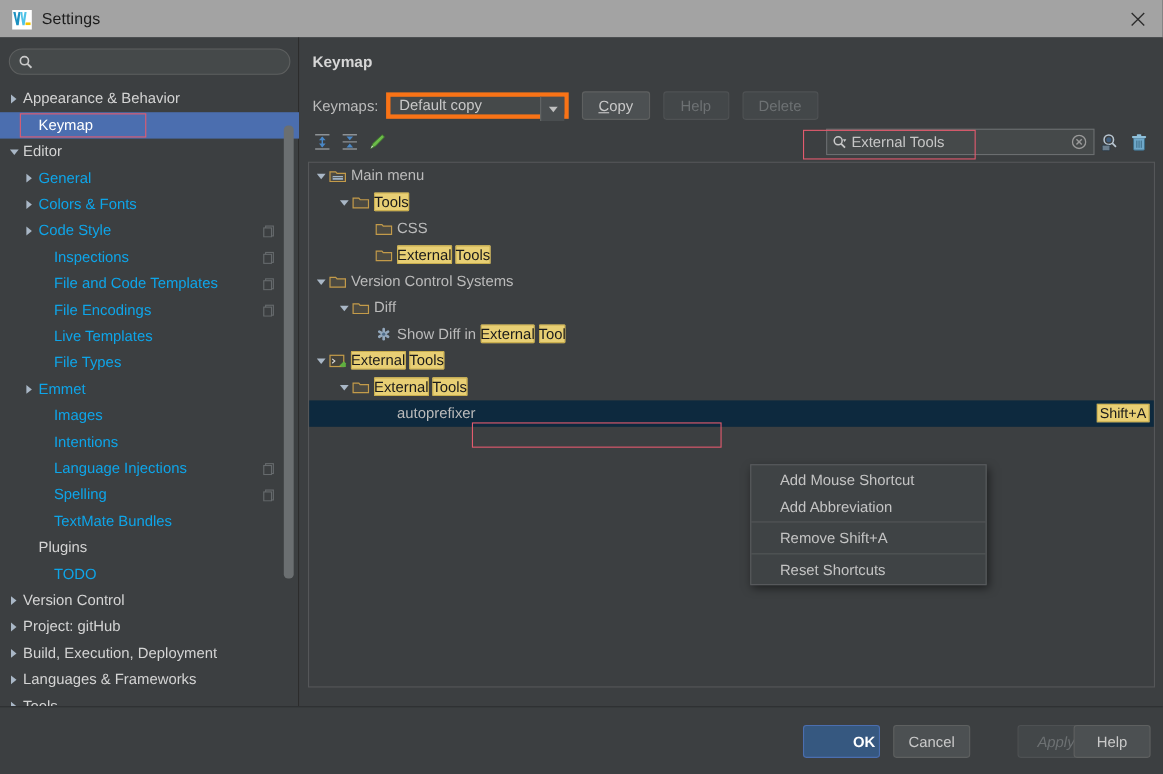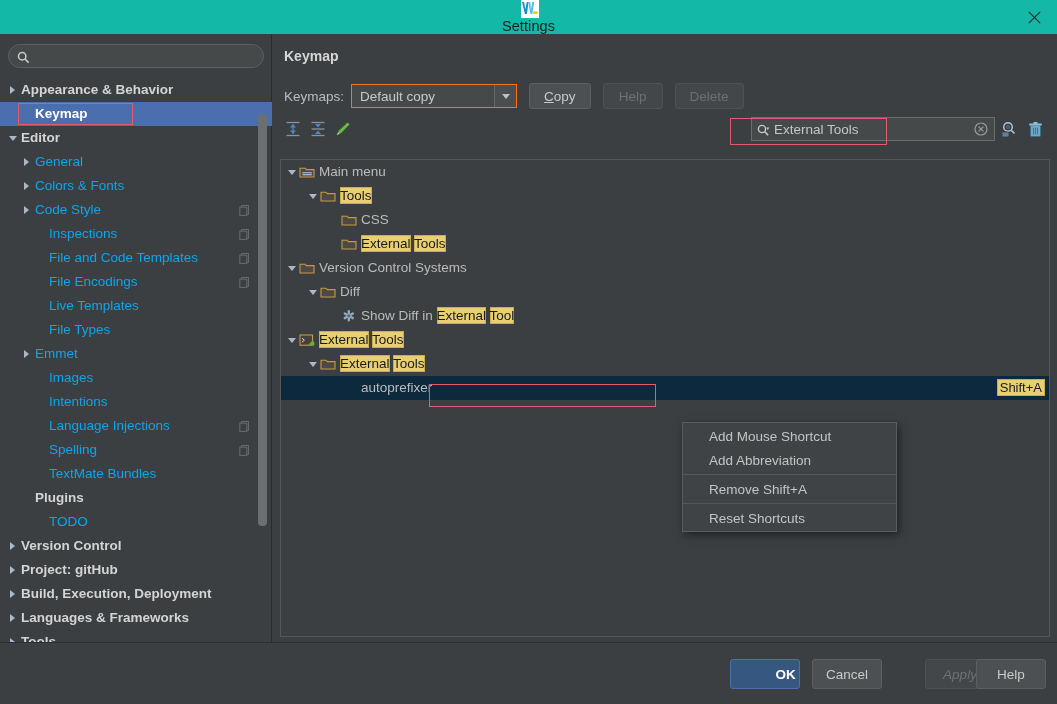--- a/index.html
+++ b/index.html
@@ -6,22 +6,22 @@
   html, body {
     width: 1057px; height: 704px;
     font-family: "Liberation Sans", sans-serif;
     background: #3c3f41;
     overflow: hidden;
   }
 
   
   .titlebar {
     position: absolute; left: 0; top: 0; width: 1057px; height: 36px;
-    background: #14b8a6;
-    display: flex; align-items: center; flex-direction: column;
+    background: #a3a3a3;
+    display: flex; align-items: center;
   }
   .ws-logo {
     width: 18px; height: 18px; margin-left: 11px; margin-right: 9px;
     position: relative; flex: none;
   }
   .ws-logo svg { display: block; }
   .title-text {
     font-size: 14.5px; color: #1c1c1c; letter-spacing: .1px;
   }
   .close-btn {
@@ -56,21 +56,21 @@
   }
 
   .tree-sidebar {
     position: absolute; left: 0; top: 44px; width: 272px; height: 564px;
     overflow: hidden;
   }
   .s-row {
     position: relative; height: 24px; display: flex; align-items: center;
     color: #0ea5e9; font-size: 13.5px; white-space: nowrap; cursor: default;
   }
-  .s-row.bold { font-weight: bold; color: #d4d4d4; }
+  .s-row.bold { font-weight: normal; color: #d4d4d4; }
   .s-row.sel { background: #4b6eaf; color: #ffffff; }
   .s-arrow {
     width: 13px; height: 13px; flex: none; display: flex;
     align-items: center; justify-content: center; margin-right: 2px;
   }
   .s-arrow.none { visibility: hidden; }
   .tri-r { width:0;height:0;border-left:5px solid #a9b7c6;border-top:4px solid transparent;border-bottom:4px solid transparent; }
   .tri-d { width:0;height:0;border-top:5px solid #a9b7c6;border-left:4px solid transparent;border-right:4px solid transparent; }
   .s-label { line-height: 24px; }
   .s-copyicon {
@@ -98,21 +98,21 @@
     position: absolute; left: 12px; top: 14px;
     font-size: 14px; font-weight: bold; color: #d6d6d6;
   }
   .keymaps-row {
     position: absolute; left: 12px; top: 49px; height: 26px;
     display: flex; align-items: center;
   }
   .km-label { font-size: 13.5px; color: #bbbbbb; margin-right: 7px; }
   .km-combo {
     width: 166px; height: 24px; background: #45494a;
-    border: 1px solid #f97316; display: flex; align-items: center;
+    border: 4px solid #f97316; display: flex; align-items: flex-start;
     position: relative; cursor: pointer;
   }
   .km-combo .val {
     font-size: 13.5px; color: #c8c8c8; margin-left: 8px;
   }
   .km-combo .arrowbox {
     position: absolute; right: 0; top: 0; width: 22px; height: 22px;
     border-left: 1px solid #646868; background: #4a4e50;
     display: flex; align-items: center; justify-content: center;
   }
@@ -152,21 +152,20 @@
     position: absolute; right: 6px; top: 4px; width: 14px; height: 14px; cursor: pointer;
   }
   .ic-filter { position: absolute; right: 30px; top: 4px; width: 17px; height: 17px; cursor: pointer; }
   .ic-trash  { position: absolute; right: 6px;  top: 4px; width: 15px; height: 17px; cursor: pointer; }
 
   
   .tree-panel {
     position: absolute; left: 8px; top: 113px; width: 770px; height: 478px;
     background: #3c3f41; border: 1px solid #555759;
     overflow: hidden;
-    margin-top: 12px;
   }
   .t-row {
     position: relative; height: 24px; display: flex; align-items: center;
     color: #bbbbbb; font-size: 13.5px; white-space: nowrap;
   }
   .t-row.sel { background: #0d293e; }
   .t-arrow {
     width: 14px; height: 14px; flex: none;
     display: flex; align-items: center; justify-content: center;
   }

